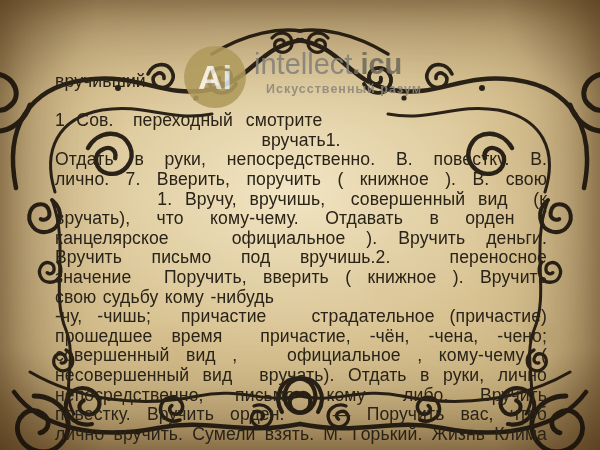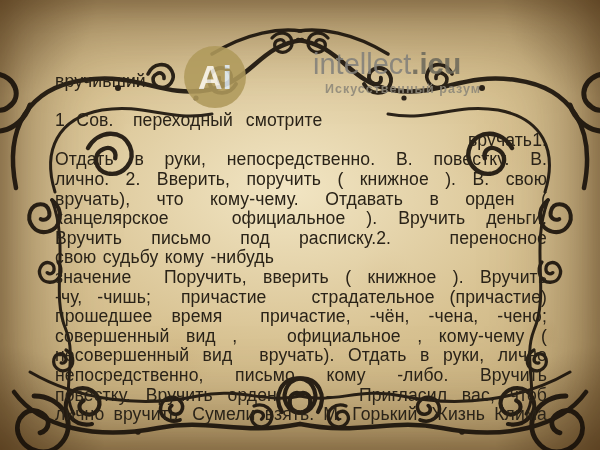--- a/index.html
+++ b/index.html
@@ -21,43 +21,43 @@
       radial-gradient(circle 140px at 0% 100%, rgba(55,32,10,.5), rgba(0,0,0,0) 75%),
       radial-gradient(circle 140px at 100% 100%, rgba(55,32,10,.5), rgba(0,0,0,0) 75%);
   }
   .stage::after{
     content:"";position:absolute;inset:0;pointer-events:none;
     box-shadow:inset 0 0 85px 22px rgba(72,46,16,.55), inset 0 0 26px 6px rgba(72,46,16,.3);
   }
   
   .ornament{position:absolute;inset:0;z-index:1;}
   
-  .logo{position:absolute;left:184px;top:46px;z-index:2;display:flex;align-items:flex-start;opacity:.88;gap:47px;}
+  .logo{position:absolute;left:184px;top:46px;z-index:2;display:flex;align-items:flex-start;opacity:.88;}
   .logo-circle{
     width:62px;height:62px;border-radius:50%;
     background:#b09a5c;
     display:flex;align-items:center;justify-content:center;
     flex:0 0 auto;
   }
   .logo-mono{font-size:34px;font-weight:bold;color:#f7f4ea;letter-spacing:0;line-height:1;}
   .logo-mono .mono-i{color:#dfeaf2;}
-  .logo-text{margin-left:20px;padding-top:4px;}
+  .logo-text{margin-left:8px;padding-top:4px;}
   .logo-title{font-size:29px;line-height:1;color:#82807a;}
   .logo-title .tld{font-weight:bold;color:#6e6a5c;}
   .logo-sub{font-size:12.5px;color:#8d8779;letter-spacing:1px;margin-top:3px;padding-left:12px;font-weight:bold;}
   
   .doc{
     position:absolute;left:55px;top:72px;width:492px;z-index:3;
     color:#2a2318;font-size:17.6px;line-height:19.6px;
     letter-spacing:.1px;word-spacing:1.5px;
   }
   .ln{white-space:pre-wrap;text-align:justify;text-align-last:justify;min-height:19.6px;}
   .ln.short{text-align:left;text-align-last:left;}
   .ln.spacer{height:19.6px;}
-  .ln.jump{display:flex;justify-content:flex-end;white-space:pre;}
+  .ln.jump{display:flex;justify-content:center;white-space:pre;}
 </style>
 </head>
 <body>
 
 <div class="stage">
 
   <svg class="ornament" viewBox="0 0 600 450" xmlns="http://www.w3.org/2000/svg">
     <defs>
       <path id="curl" d="M0 0 C 15 -13, 37 -6, 38 12 C 39 28, 22 37, 9 29 C -1 22, 1 7, 13 6 C 21 5, 25 12, 21 18" fill="none" stroke-linecap="round"></path>
       <g id="halfTop" fill="none" stroke="#17100a" stroke-linecap="round">
@@ -107,28 +107,29 @@
 
   <div class="doc">
     <div class="ln short">вручивший</div>
     <div class="ln spacer"></div>
     <div class="ln short">1. Сов.   переходный  смотрите</div>
     <div class="ln jump">
       <span>вручать</span>
       <span>1.</span>
     </div>
     <div class="ln">Отдать в руки, непосредственно. В. повестку. В.</div>
-    <div class="ln">лично. 2. Вверить, поручить ( книжное ). В. свою</div>
+    <div class="ln">лично. 7. Вверить, поручить ( книжное ). В. свою</div>
+    <div class="ln">        1. Вручу, вручишь,  совершенный вид  (к</div>
     <div class="ln">вручать), что кому-чему. Отдавать в орден (</div>
     <div class="ln">канцелярское   официальное ). Вручить деньги.</div>
-    <div class="ln">Вручить письмо под расписку.2.  переносное</div>
+    <div class="ln">Вручить письмо под вручишь.2.  переносное</div>
+    <div class="ln">значение  Поручить, вверить ( книжное ). Вручить</div>
     <div class="ln short">свою судьбу кому -нибудь</div>
-    <div class="ln">значение  Поручить, вверить ( книжное ). Вручить</div>
     <div class="ln">-чу, -чишь;  причастие   страдательное (причастие)</div>
     <div class="ln">прошедшее время  причастие, -чён, -чена, -чено;</div>
     <div class="ln">совершенный вид ,   официальное , кому-чему (</div>
     <div class="ln">несовершенный вид  вручать). Отдать в руки, лично</div>
     <div class="ln">непосредственно, письмо кому -либо. Вручить</div>
-    <div class="ln">повестку. Вручить орден.   — Пригласил вас, чтоб</div>
+    <div class="ln">повестку. Вручить орден.   — Поручить вас, чтоб</div>
     <div class="ln">лично вручить. Сумели взять. М. Горький. Жизнь Клима</div>
   </div>
 
 </div>
 
 </body></html>

